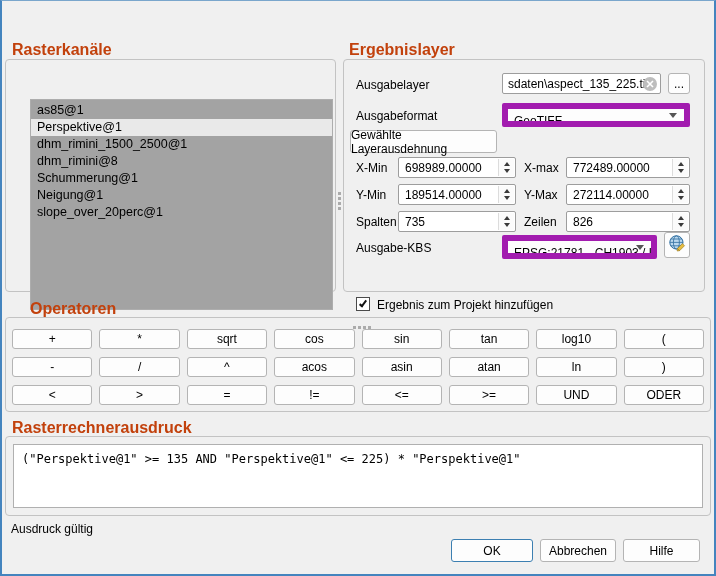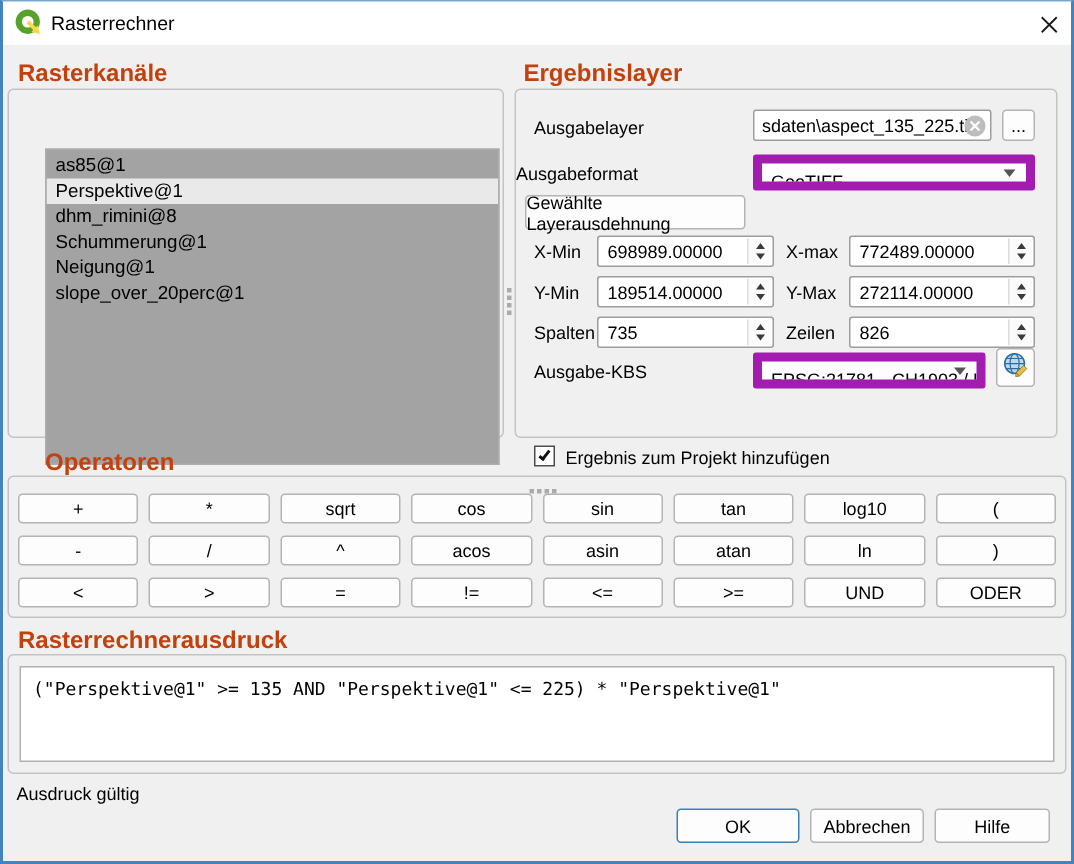--- a/index.html
+++ b/index.html
@@ -34,43 +34,29 @@
   .splitter-v{position:absolute;left:338px;top:162px;width:3px;height:3px;background:#ababab;box-shadow:0 5px #ababab,0 10px #ababab,0 15px #ababab;}
   .splitter-h{position:absolute;left:353px;top:296px;width:3px;height:3px;background:#ababab;box-shadow:5px 0 #ababab,10px 0 #ababab,15px 0 #ababab;}
   .status-text{position:absolute;left:11px;top:522px;font-size:12px;color:#000;}
   .ok-btn{border-color:#3c7fb1;}
 </style>
 </head>
 <body>
 
 <div class="window">
 
-  <div class="titlebar">
-    <span style="position:absolute;left:10px;top:6px;width:18px;height:18px;">
-      <svg width="18" height="18" viewBox="0 0 18 18">
-        <circle cx="8.5" cy="8.5" r="6" fill="none" stroke="#57a22a" stroke-width="4.2"></circle>
-        <path d="M8.5 8.5 L13.6 13.6" stroke="#ffd64d" stroke-width="2.6"></path>
-        <path d="M16.6 16.6 L10.9 15.3 L15.3 10.9 Z" fill="#ffd64d"></path>
-      </svg>
-    </span>
-    <span class="title-text">Rasterrechner</span>
-    <span class="close-btn">
-      <svg width="13" height="13" viewBox="0 0 13 13">
-          <path d="M1.5 1.5 L11.5 11.5 M11.5 1.5 L1.5 11.5" stroke="#1a1a1a" stroke-width="1.2"></path>
-        </svg>
-    </span>
-  </div>
 
   <div class="content">
 
     <span class="glabel" style="left:12px;top:11px;">Rasterkanäle</span>
     <div class="gbox" style="left:5px;top:29px;width:331px;height:233px;">
       <div class="list">
         <div class="list-item">as85@1</div>
         <div class="list-item selected">Perspektive@1</div>
+        <div class="list-item">dhm_rimini_1500_2500@1</div>
         <div class="list-item">dhm_rimini@8</div>
         <div class="list-item">Schummerung@1</div>
         <div class="list-item">Neigung@1</div>
         <div class="list-item">slope_over_20perc@1</div>
       </div>
     </div>
 
     <div class="splitter-v"></div>
 
     <span class="glabel" style="left:349px;top:11px;">Ergebnislayer</span>
@@ -80,21 +66,21 @@
     <div class="field" style="left:502px;top:43px;width:159px;height:21px;">
       <span>sdaten\aspect_135_225.tif</span>
     </div>
     <span class="clear-icon" style="left:643px;top:47px;">
       <svg width="8" height="8" viewBox="0 0 8 8">
           <path d="M1 1 L7 7 M7 1 L1 7" stroke="#fff" stroke-width="1.6"></path>
         </svg>
     </span>
     <div class="btn" style="left:668px;top:43px;width:22px;height:21px;">...</div>
 
-    <span class="flabel" style="left:344px;top:79px;">Ausgabeformat</span>
+    <span class="flabel" style="left:356px;top:79px;">Ausgabeformat</span>
     <div class="combo" style="left:502px;top:73px;width:188px;height:22px;">
       <span>GeoTIFF</span>
       <span class="combo-arrow"></span>
     </div>
 
     <div class="btn" style="left:350px;top:100px;width:147px;height:23px;">Gewählte Layerausdehnung</div>
 
     <span class="flabel" style="left:356px;top:131px;">X-Min</span>
     <div class="spin" style="left:398px;top:127px;width:118px;height:21px;">
       <span>698989.00000</span>

